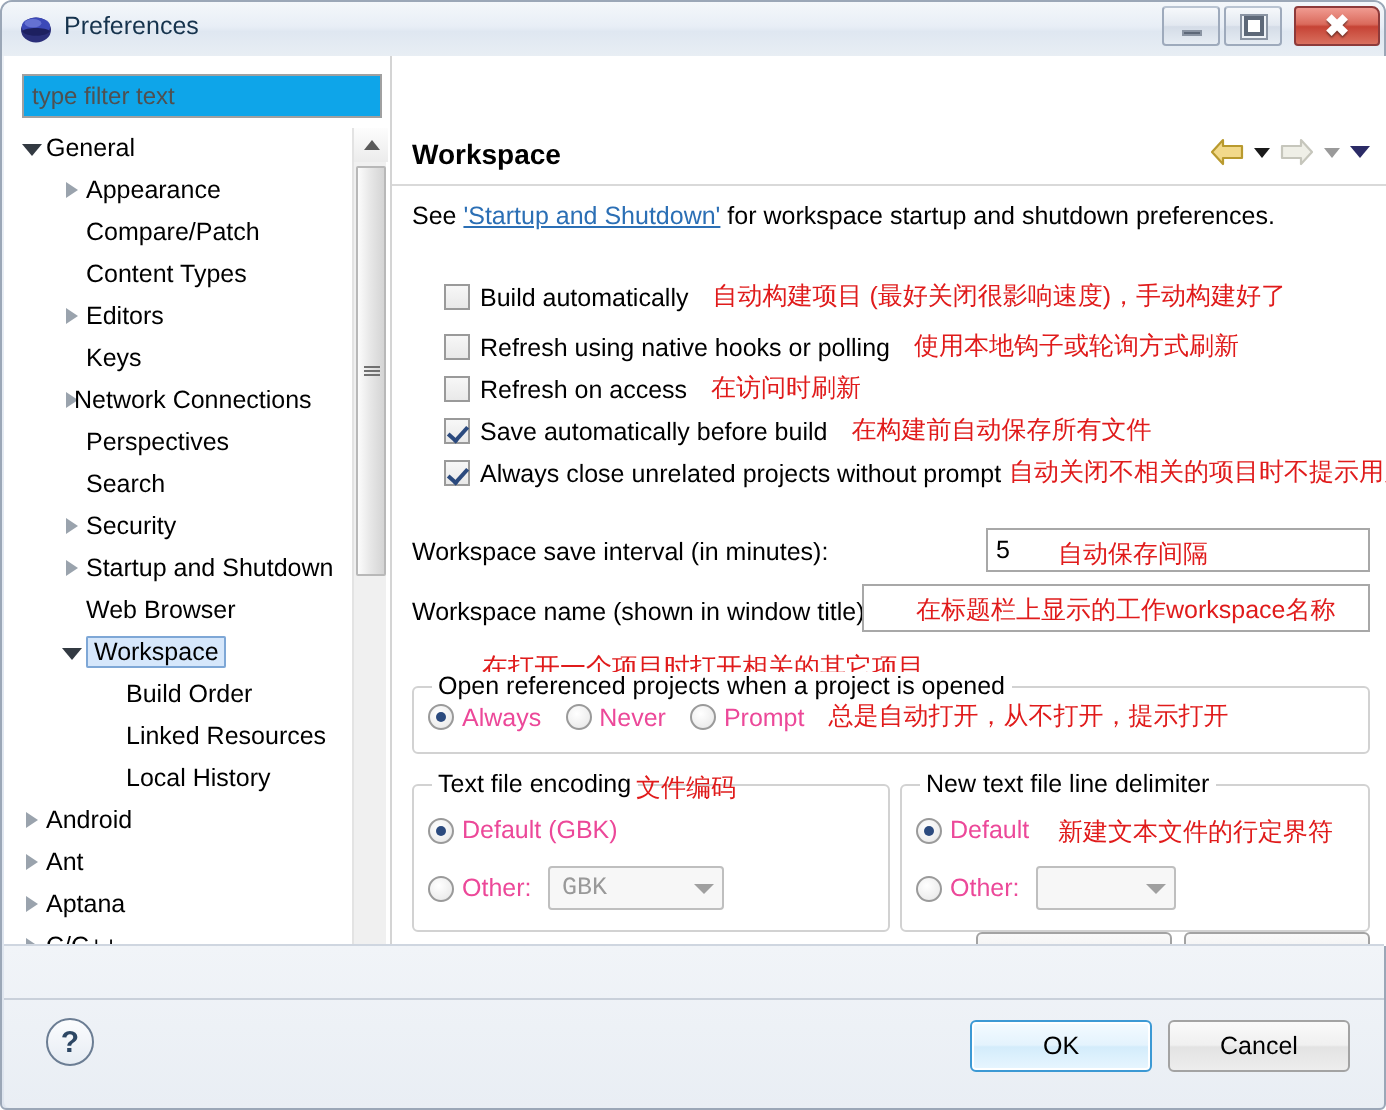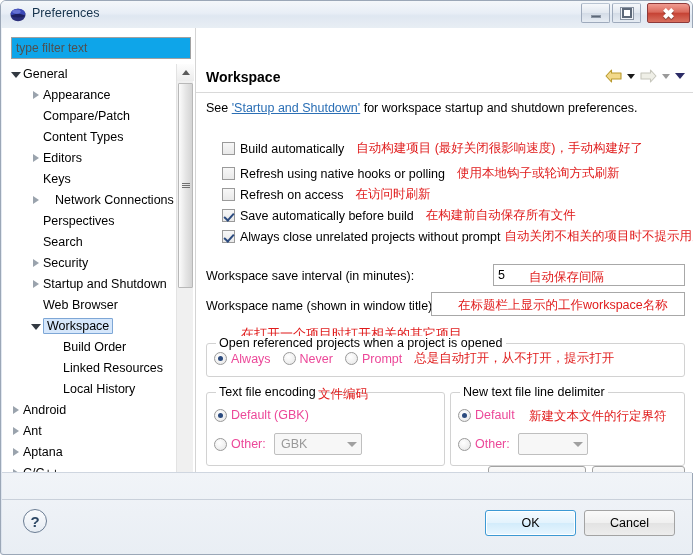--- a/index.html
+++ b/index.html
@@ -345,20 +345,21 @@
     border-radius: 2px;
     display: flex;
     align-items: center;
   }
   .combo .cval {
     font-size: 12.5px;
     color: #999999;
     padding-left: 6px;
     flex: 1;
     white-space: nowrap;
+    font-family: Liberation Mono, monospace;
   }
   .combo .carrow {
     width: 18px;
     display: flex; align-items: center; justify-content: center;
     flex: none;
   }
   .carrow i {
     width:0;height:0;border-left:5px solid transparent;border-right:5px solid transparent;border-top:5px solid #a0a0a0;
     display:block;
   }
@@ -453,21 +454,21 @@
     <div id="left-pane">
       <input id="filter-input" type="text" placeholder="type filter text" style="">
 
       <div id="tree-box">
           <div class="tree-item"><span class="tri-e" style="left: 0px;"></span><span class="tree-label" style="margin-left: 12px;">General</span></div>
           <div class="tree-item"><span class="tri-c" style="left: 22px;"></span><span class="tree-label" style="margin-left: 32px;">Appearance</span></div>
           <div class="tree-item"><span class="tree-label" style="margin-left: 32px;">Compare/Patch</span></div>
           <div class="tree-item"><span class="tree-label" style="margin-left: 32px;">Content Types</span></div>
           <div class="tree-item"><span class="tri-c" style="left: 22px;"></span><span class="tree-label" style="margin-left: 32px;">Editors</span></div>
           <div class="tree-item"><span class="tree-label" style="margin-left: 32px;">Keys</span></div>
-          <div class="tree-item"><span class="tri-c" style="left: 22px;"></span><span class="tree-label" style="margin-left: 44px;">Network Connections</span></div>
+          <div class="tree-item"><span class="tri-c" style="left: 22px;"></span><span class="tree-label" style="margin-left: 26px;">Network Connections</span></div>
           <div class="tree-item"><span class="tree-label" style="margin-left: 32px;">Perspectives</span></div>
           <div class="tree-item"><span class="tree-label" style="margin-left: 32px;">Search</span></div>
           <div class="tree-item"><span class="tri-c" style="left: 22px;"></span><span class="tree-label" style="margin-left: 32px;">Security</span></div>
           <div class="tree-item"><span class="tri-c" style="left: 22px;"></span><span class="tree-label" style="margin-left: 32px;">Startup and Shutdown</span></div>
           <div class="tree-item"><span class="tree-label" style="margin-left: 32px;">Web Browser</span></div>
           <div class="tree-item selected"><span class="tri-e" style="left: 20px;"></span><span class="tree-label" style="margin-left: 32px;">Workspace</span></div>
           <div class="tree-item"><span class="tree-label" style="margin-left: 52px;">Build Order</span></div>
           <div class="tree-item"><span class="tree-label" style="margin-left: 52px;">Linked Resources</span></div>
           <div class="tree-item"><span class="tree-label" style="margin-left: 52px;">Local History</span></div>
           <div class="tree-item"><span class="tri-c" style="left: 2px;"></span><span class="tree-label" style="margin-left: 12px;">Android</span></div>

